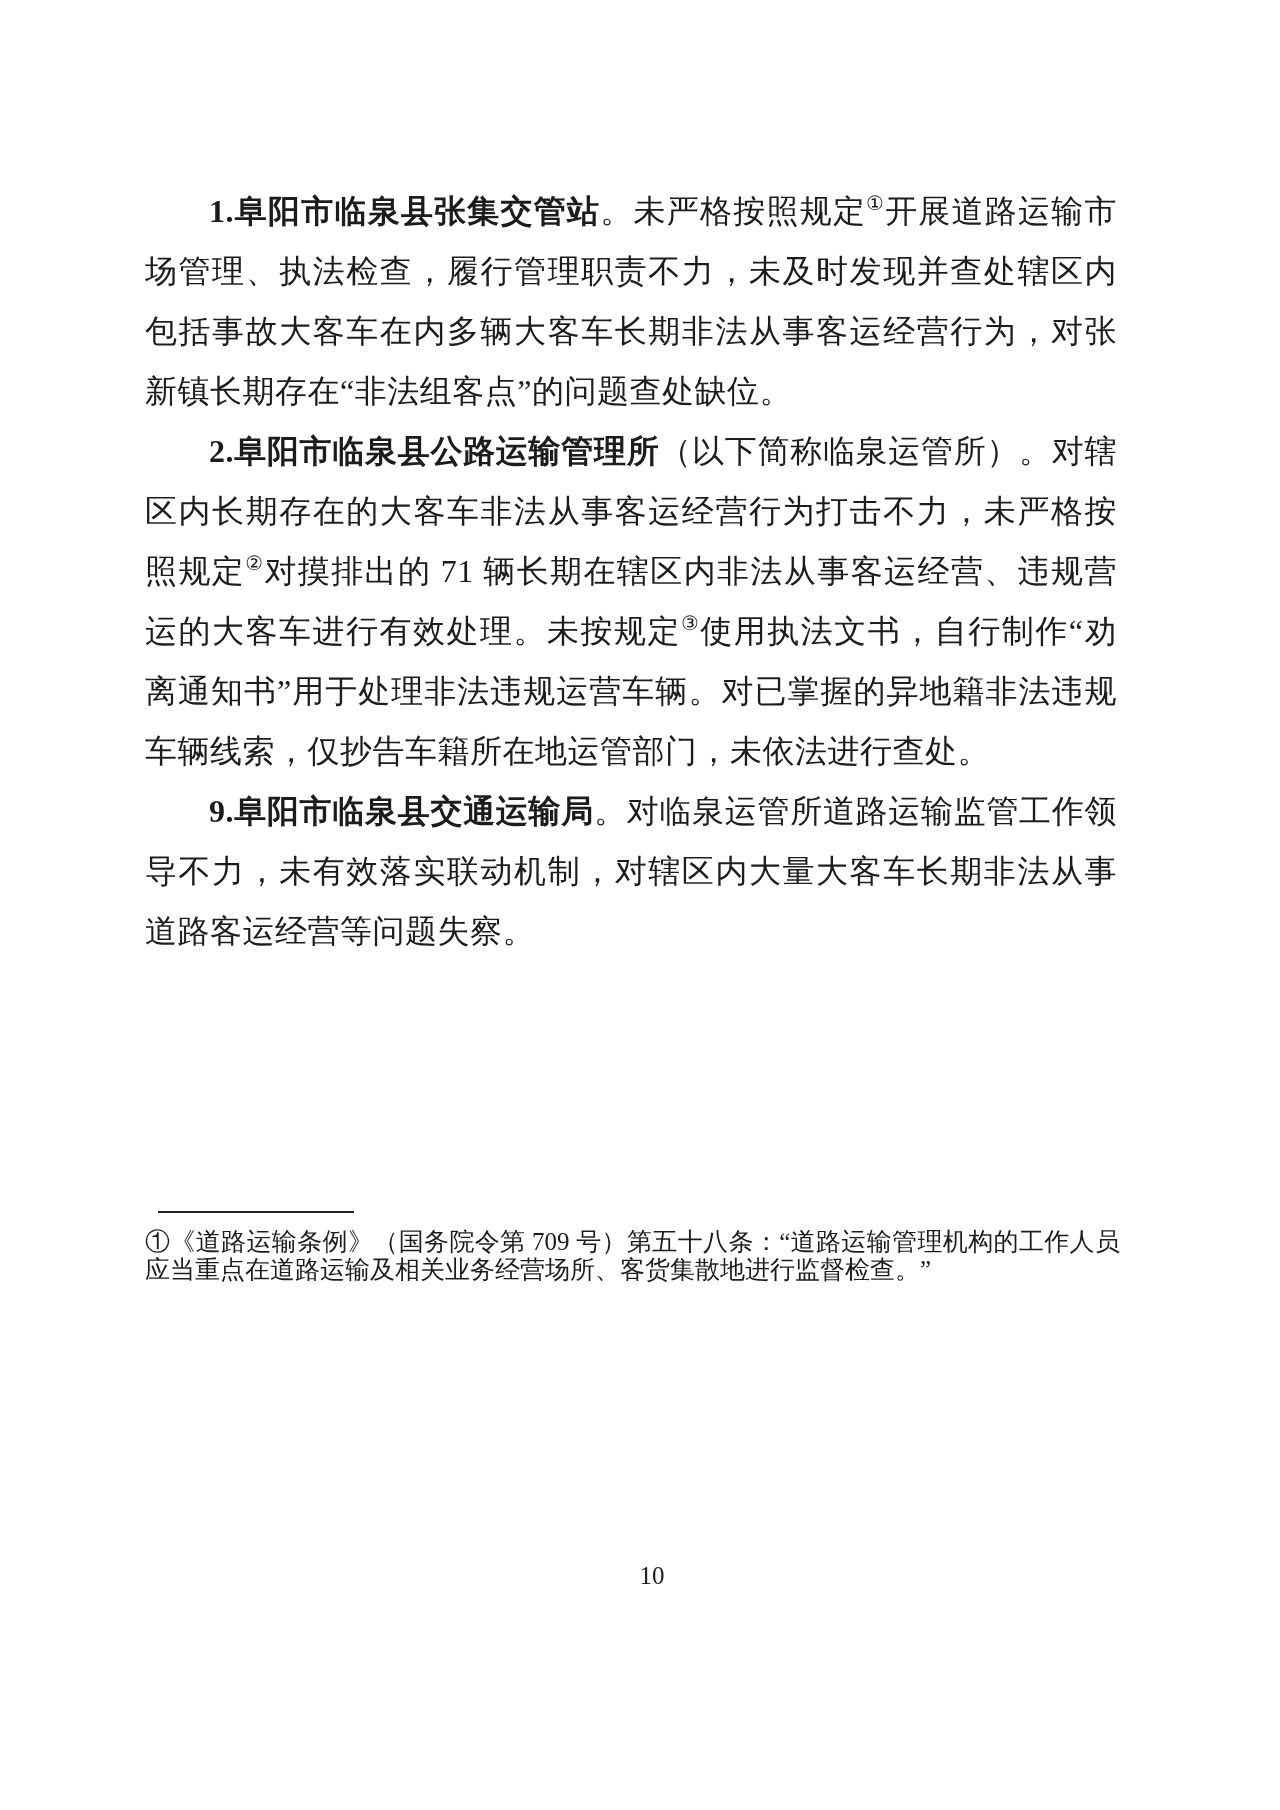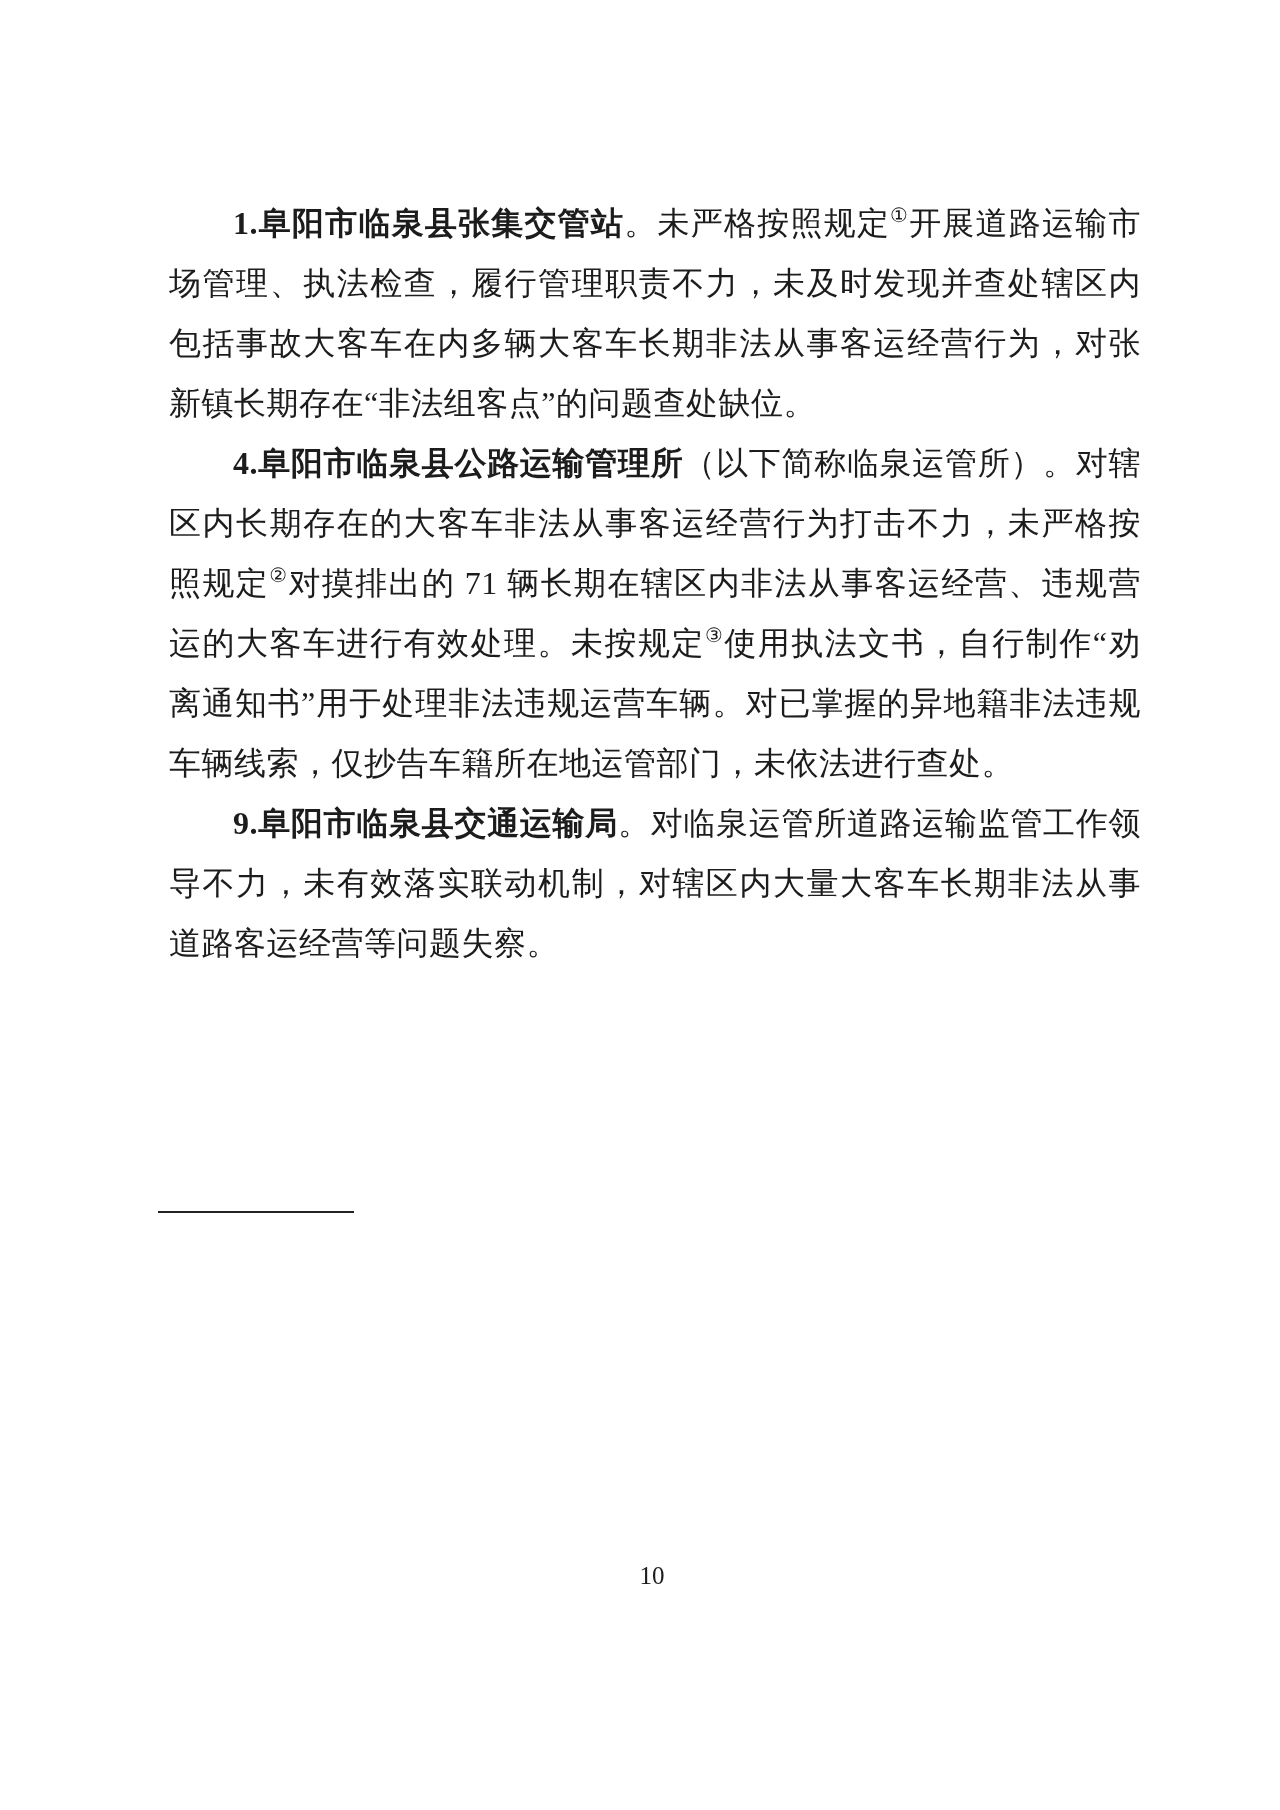--- a/index.html
+++ b/index.html
@@ -9,23 +9,22 @@
     width: 1280px;
     height: 1810px;
     background: #ffffff;
     font-family: "Liberation Serif", "DejaVu Serif", serif;
     color: #1c1c1c;
     overflow: hidden;
   }
   .body-text {
     position: absolute;
     left: 145px;
-    top: 193px;
+    top: 181px;
     width: 972px;
-    margin-left: 24px;
   }
   .para {
     font-size: 32px;
     line-height: 60px;
     text-align: justify;
     text-indent: 2em;
     letter-spacing: 0.5px;
   }
   .para b { font-weight: bold; }
   .para sup {
@@ -61,20 +60,21 @@
     font-size: 25px;
     color: #1c1c1c;
   }
 </style>
 </head>
 <body>
 
 <div class="page">
   <div class="body-text">
       <p class="para"><b>1.阜阳市临泉县张集交管站</b><span>。未严格按照规定</span><sup>①</sup><span>开展道路运输市场管理、执法检查，履行管理职责不力，未及时发现并查处辖区内包括事故大客车在内多辆大客车长期非法从事客运经营行为，对张新镇长期存在“非法组客点”的问题查处缺位。</span></p>
-      <p class="para"><b>4.阜阳市临泉县公路运输管理所</b><span>（以下简称临泉运管所）。对辖区内长期存在的大客车非法从事客运经营行为打击不力，未严格按照规定</span><sup>②</sup><span>对摸排出的 71 辆长期在辖区内非法从事客运经营、违规营运的大客车进行有效处理。未按规定</span><sup>③</sup><span>使用执法文书，自行制作“劝离通知书”用于处理非法违规运营车辆。对已掌握的异地籍非法违规车辆线索，仅抄告车籍所在地运管部门，未依法进行查处。</span></p>
+      <p class="para"><b>2.阜阳市临泉县公路运输管理所</b><span>（以下简称临泉运管所）。对辖区内长期存在的大客车非法从事客运经营行为打击不力，未严格按照规定</span><sup>②</sup><span>对摸排出的 71 辆长期在辖区内非法从事客运经营、违规营运的大客车进行有效处理。未按规定</span><sup>③</sup><span>使用执法文书，自行制作“劝离通知书”用于处理非法违规运营车辆。对已掌握的异地籍非法违规车辆线索，仅抄告车籍所在地运管部门，未依法进行查处。</span></p>
       <p class="para"><b>9.阜阳市临泉县交通运输局</b><span>。对临泉运管所道路运输监管工作领导不力，未有效落实联动机制，对辖区内大量大客车长期非法从事道路客运经营等问题失察。</span></p>
     </div>
   <div class="footnote-sep"></div>
   <div class="footnotes">
+      <div class="footnote">①《道路运输条例》（国务院令第 709 号）第五十八条：“道路运输管理机构的工作人员应当重点在道路运输及相关业务经营场所、客货集散地进行监督检查。”</div>
     </div>
   <div class="page-number">10</div>
 </div>
 
 </body></html>

